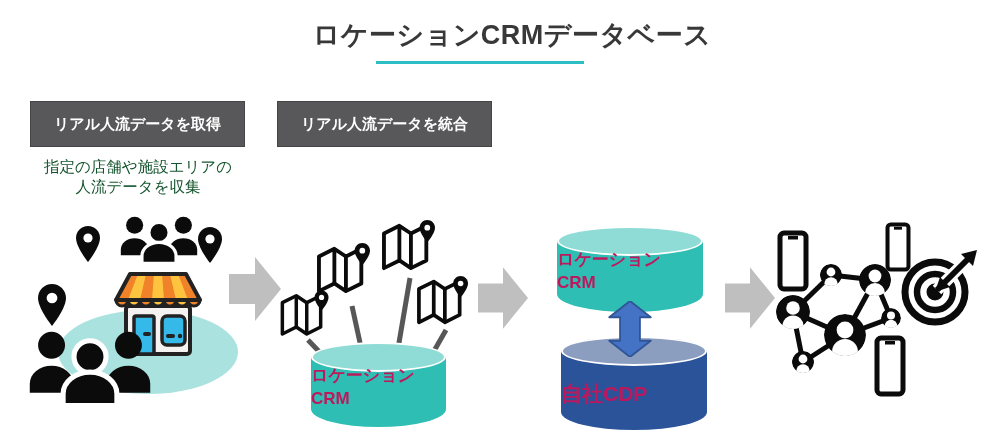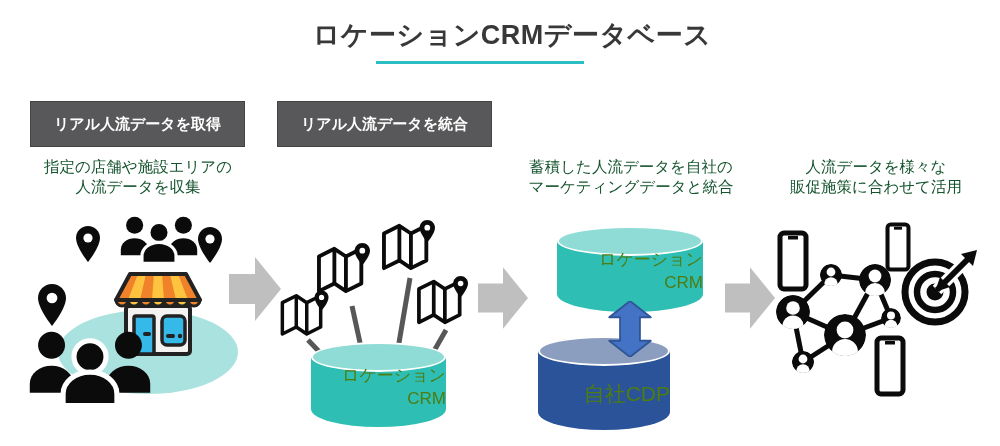--- a/index.html
+++ b/index.html
@@ -36,22 +36,22 @@
   .cylinder { position:absolute; }
   .cyl-top {
     position:absolute; left:0; top:0; width:100%; height:30px;
     border-radius:50%; z-index:2; box-sizing:border-box; border:2px solid #ffffff;
   }
   .cyl-body {
     position:absolute; left:0; top:14px; width:100%; bottom:0;
     border-radius:0 0 50% 50% / 0 0 18px 18px;
   }
   .cyl-label {
-    position:absolute; left:0; width:100%; z-index:3; text-align:right;
-    color:#4d7c0f; font-weight:normal; white-space:pre-line;
+    position:absolute; left:0; width:100%; z-index:3; text-align:left;
+    color:#be185d; font-weight:bold; white-space:pre-line;
   }
   .teal .cyl-top  { background:#8edcd5; }
   .teal .cyl-body { background:#2fbeb4; }
   .blue .cyl-top  { background:#8c9ec0; }
   .blue .cyl-body { background:#2b5399; }
 
   .bg-ellipse {
     position:absolute; left:58px; top:310px; width:180px; height:84px;
     background:#a9e2de; border-radius:50%;
   }
@@ -63,24 +63,20 @@
 <div class="canvas">
 
   <div class="page-title">ロケーションCRMデータベース</div>
   <div class="title-underline"></div>
 
   <div class="col-header" style="left:30px">リアル人流データを取得</div>
   <div class="col-header" style="left:277px">リアル人流データを統合</div>
 
   <div class="col-desc" style="left:27px">指定の店舗や施設エリアの
 人流データを収集</div>
-  <div class="col-desc" style="left:520px">蓄積した人流データを自社の
-マーケティングデータと統合</div>
-  <div class="col-desc" style="left:765px">人流データを様々な
-販促施策に合わせて活用</div>
 
   <div class="bg-ellipse"></div>
 
   <svg class="abs" style="left:76px;top:226px" width="24" height="36" viewBox="0 0 24 36">
     <path d="M12,0 C5.4,0 0,5.4 0,12 C0,21 12,36 12,36 C12,36 24,21 24,12 C24,5.4 18.6,0 12,0 Z" fill="#0b0b0b"></path>
     <circle cx="12" cy="12" r="4.6" fill="#fff"></circle>
   </svg>
   <svg class="abs" style="left:198px;top:227px" width="24" height="36" viewBox="0 0 24 36">
     <path d="M12,0 C5.4,0 0,5.4 0,12 C0,21 12,36 12,36 C12,36 24,21 24,12 C24,5.4 18.6,0 12,0 Z" fill="#0b0b0b"></path>
     <circle cx="12" cy="12" r="4.6" fill="#fff"></circle>
@@ -186,21 +182,21 @@
     <polygon points="0,17 26,17 26,0 52,32 26,64 26,47 0,47" fill="#bfbfbf"></polygon>
   </svg>
 
   <div class="cylinder teal" style="left:557px;top:226px;width:146px;height:86px">
     <div class="cyl-top"></div>
     <div class="cyl-body"></div>
     <div class="cyl-label" style="top:23px;font-size:17px;line-height:1.35">ロケーション
 CRM</div>
   </div>
 
-  <div class="cylinder blue" style="left:538px;top:336px;width:132px;height:94px">
+  <div class="cylinder blue" style="left:561px;top:336px;width:146px;height:94px">
     <div class="cyl-top"></div>
     <div class="cyl-body"></div>
     <div class="cyl-label" style="top:44px;font-size:21px">自社CDP</div>
   </div>
 
   <svg class="abs" style="left:602px;top:301px;z-index:4" width="56" height="56" viewBox="0 0 54 62">
     <polygon points="27,0 50,18 38,18 38,44 50,44 27,62 4,44 16,44 16,18 4,18" fill="#4472c4" stroke="#2f5597" stroke-width="2" stroke-linejoin="round"></polygon>
   </svg>
 
   <svg class="abs" style="left:725px;top:267px" width="50" height="62" viewBox="0 0 52 64">

